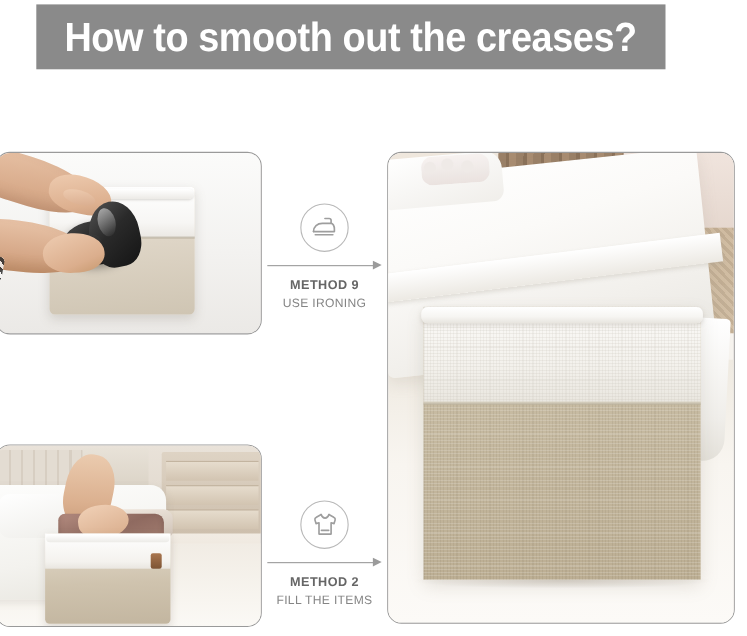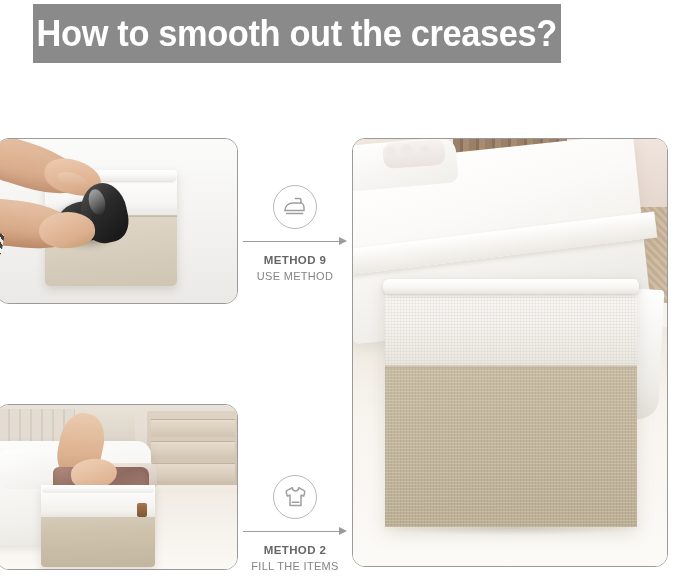--- a/index.html
+++ b/index.html
@@ -11,21 +11,21 @@
     width: 679px; height: 578px;
     position: relative;
     font-family: "Liberation Sans", sans-serif;
     overflow: hidden;
   }
 
   
   .banner {
     position: absolute;
     left: 33px; top: 4px;
-    width: 528px; height: 59px;
+    width: 572px; height: 59px;
     background: #8a8a8a;
     display: flex;
     align-items: center;
     justify-content: center;
   }
   .banner-title {
     color: #ffffff;
     font-size: 37px;
     font-weight: 700;
     letter-spacing: -0.4px;
@@ -357,21 +357,21 @@
 
   
   .method {
     position: absolute;
     left: 243px;
     width: 104px;
     text-align: center;
     color: #6e6e6e;
   }
   .method-1 { top: 185px; }
-  .method-2 { top: 475px; }
+  .method-2 { top: 455px; }
 
   .method-icon-wrap {
     width: 44px; height: 44px;
     margin: 0 auto 7px auto;
     border: 1.6px solid #b8b8b8;
     border-radius: 50%;
     display: flex; align-items: center; justify-content: center;
   }
   .method-icon-wrap svg { display: block; }
 
@@ -494,21 +494,21 @@
       <path d="M3 14.5 C3 10 6.5 7 11 7 L19 7 L19 4.2 C19 3 18.2 2.6 17.2 2.6 L13.4 2.6"></path>
       <path d="M3 14.5 L22 14.5 L22 12.2 C22 9.3 20.6 7 19 7"></path>
       <path d="M4.6 17.4 L20.6 17.4"></path>
     </svg>
   </div>
   <div class="method-arrow">
     <span class="line"></span>
     <span class="head"></span>
   </div>
   <div class="method-label">METHOD 9</div>
-  <div class="method-sub">USE METHOD</div>
+  <div class="method-sub">USE IRONING</div>
 </div>
 
 <div class="method method-2">
   <div class="method-icon-wrap">
     <svg width="25" height="24" viewBox="0 0 25 24" fill="none" stroke="#9e9e9e" stroke-width="1.5" stroke-linejoin="round" stroke-linecap="round">
       <path d="M9 2.8 L4.6 5.2 C3.4 5.8 3 6.4 3.3 7.6 L4.3 11 L7 10.2 L7 20.5 L18 20.5 L18 10.2 L20.7 11 L21.7 7.6 C22 6.4 21.6 5.8 20.4 5.2 L16 2.8"></path>
       <path d="M9 2.8 C9.6 5.1 11 6 12.5 6 C14 6 15.4 5.1 16 2.8"></path>
       <path d="M9.2 17.2 L15.8 17.2"></path>
     </svg>
   </div>

